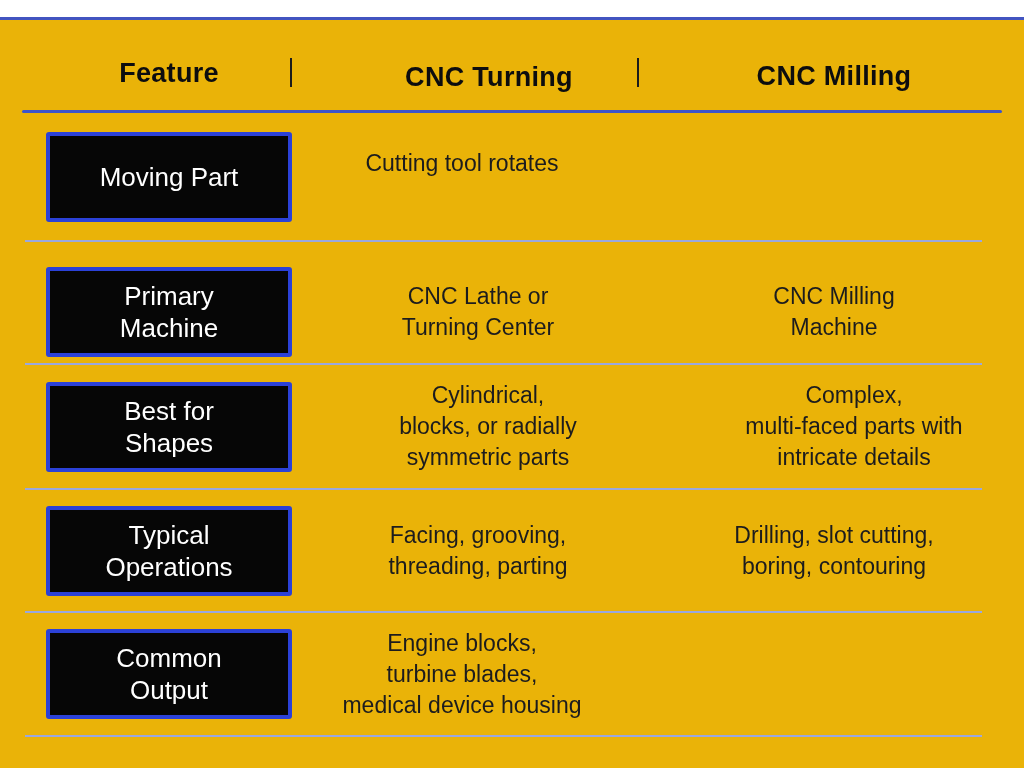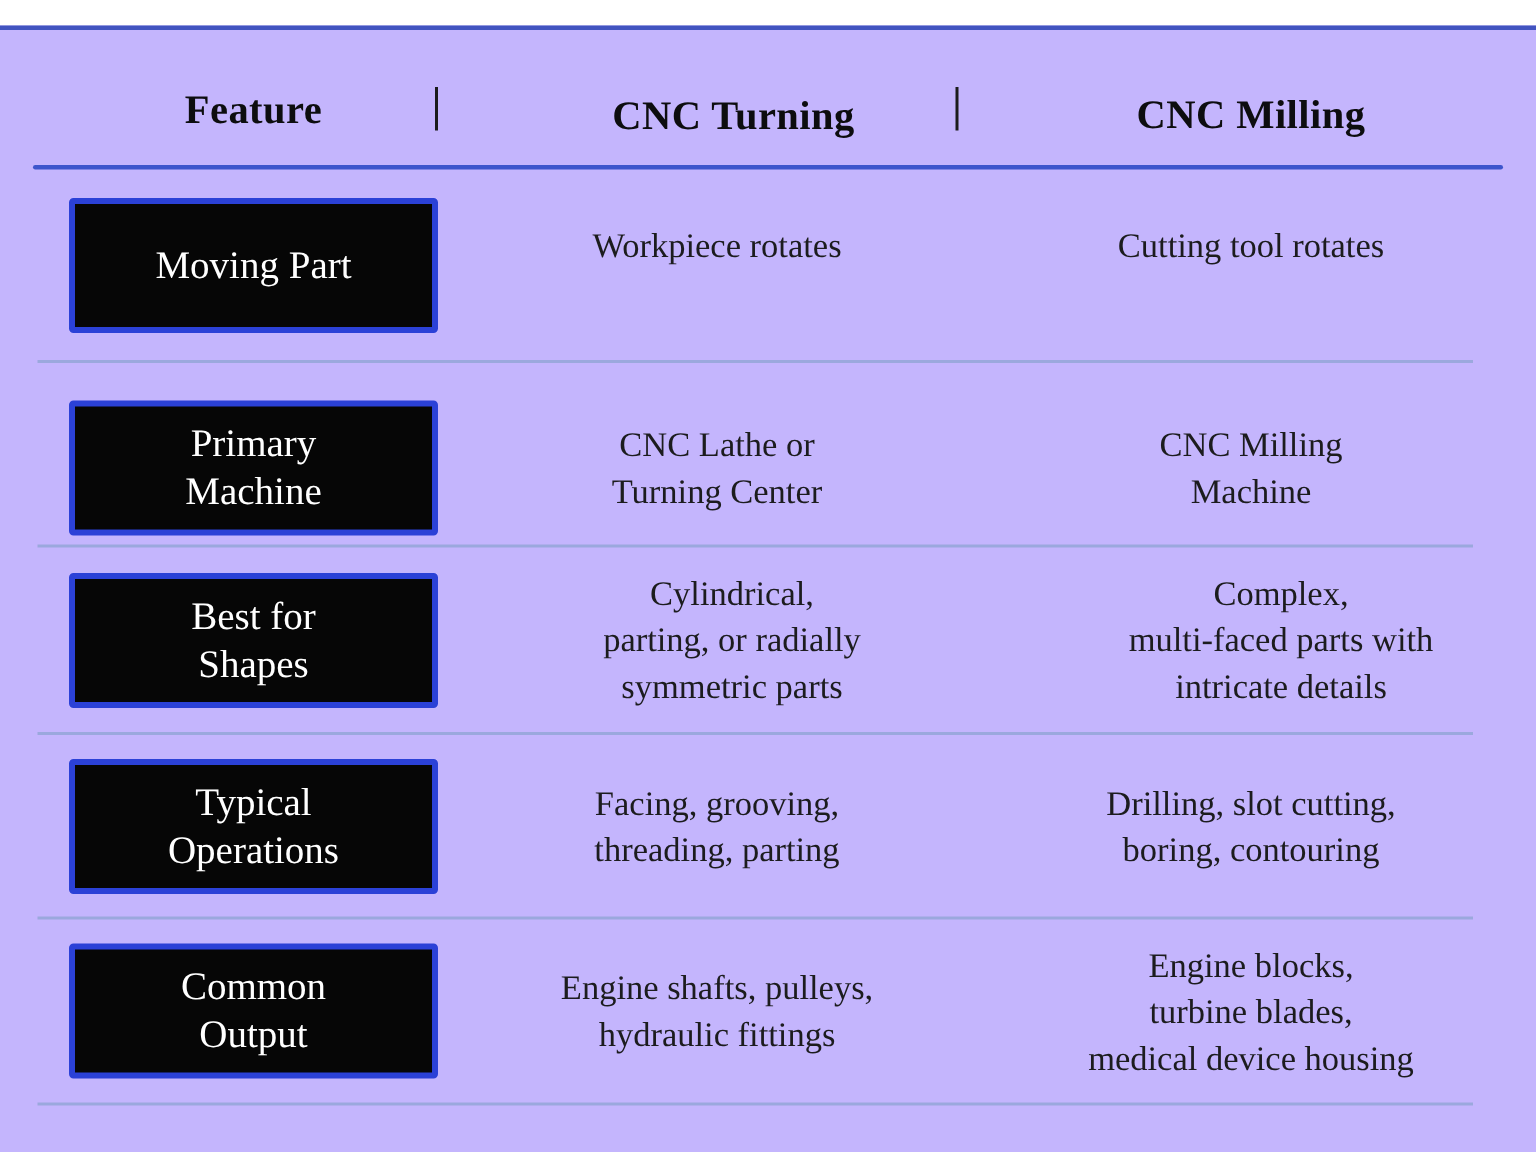--- a/index.html
+++ b/index.html
@@ -1,21 +1,21 @@
 <!DOCTYPE html>
 <html><head>
 <meta charset="utf-8">
 <style>
   html,body{margin:0;padding:0;}
   .canvas{
     position:relative;
     width:1024px;height:768px;
-    background:#c4b5fd;
+    background:#eab308;
     overflow:hidden;
-    font-family:Liberation Serif, serif;
+    font-family:Liberation Sans, sans-serif;
   }
   .top-strip{
     position:absolute;top:0;left:0;width:1024px;height:17px;
     background:#ffffff;
   }
   .top-rule{
     position:absolute;top:17px;left:0;width:1024px;height:3px;
     background:#4254c0;
   }
   .header-label{
@@ -92,61 +92,58 @@
 
   <div class="header-label hl-feature">Feature</div>
   <div class="header-divider hd-1"></div>
   <div class="header-label hl-turning">CNC Turning</div>
   <div class="header-divider hd-2"></div>
   <div class="header-label hl-milling">CNC Milling</div>
   <div class="header-rule"></div>
 
   <div class="row row-1">
     <div class="badge">Moving Part</div>
-    <div class="cell cell-turning">Workpiece rotates</div>
     <div class="cell cell-milling">Cutting tool rotates</div>
   </div>
   <div class="row-separator sep-1"></div>
 
   <div class="row row-2">
     <div class="badge">Primary
 Machine</div>
     <div class="cell cell-turning">CNC Lathe or
 Turning Center</div>
     <div class="cell cell-milling">CNC Milling
 Machine</div>
   </div>
   <div class="row-separator sep-2"></div>
 
   <div class="row row-3">
     <div class="badge">Best for
 Shapes</div>
     <div class="cell cell-turning">Cylindrical,
-parting, or radially
+blocks, or radially
 symmetric parts</div>
     <div class="cell cell-milling">Complex,
 multi-faced parts with
 intricate details</div>
   </div>
   <div class="row-separator sep-3"></div>
 
   <div class="row row-4">
     <div class="badge">Typical
 Operations</div>
     <div class="cell cell-turning">Facing, grooving,
 threading, parting</div>
     <div class="cell cell-milling">Drilling, slot cutting,
 boring, contouring</div>
   </div>
   <div class="row-separator sep-4"></div>
 
   <div class="row row-5">
     <div class="badge">Common
 Output</div>
-    <div class="cell cell-turning">Engine shafts, pulleys,
-hydraulic fittings</div>
     <div class="cell cell-milling">Engine blocks,
 turbine blades,
 medical device housing</div>
   </div>
   <div class="row-separator bottom-rule"></div>
 
 </div>
 
 </body></html>

